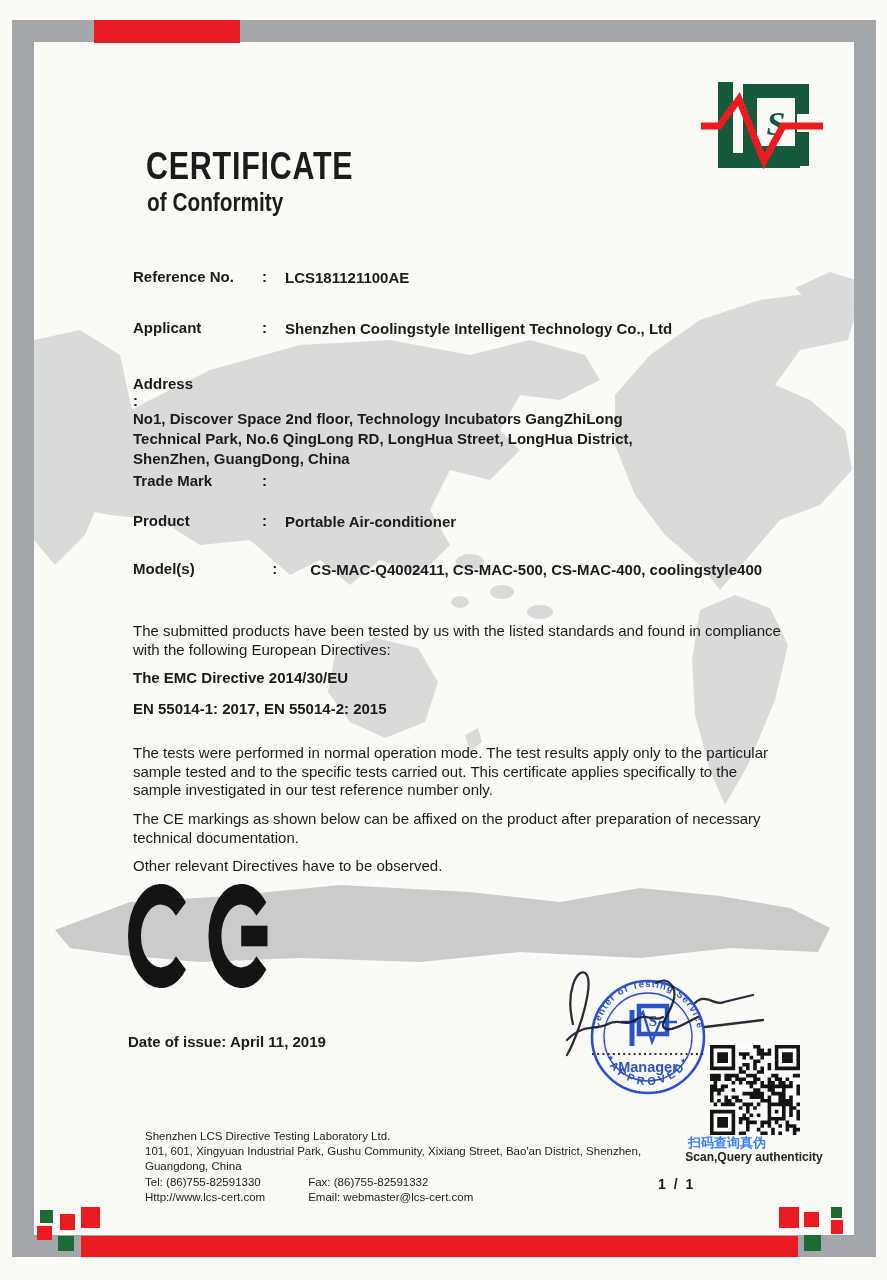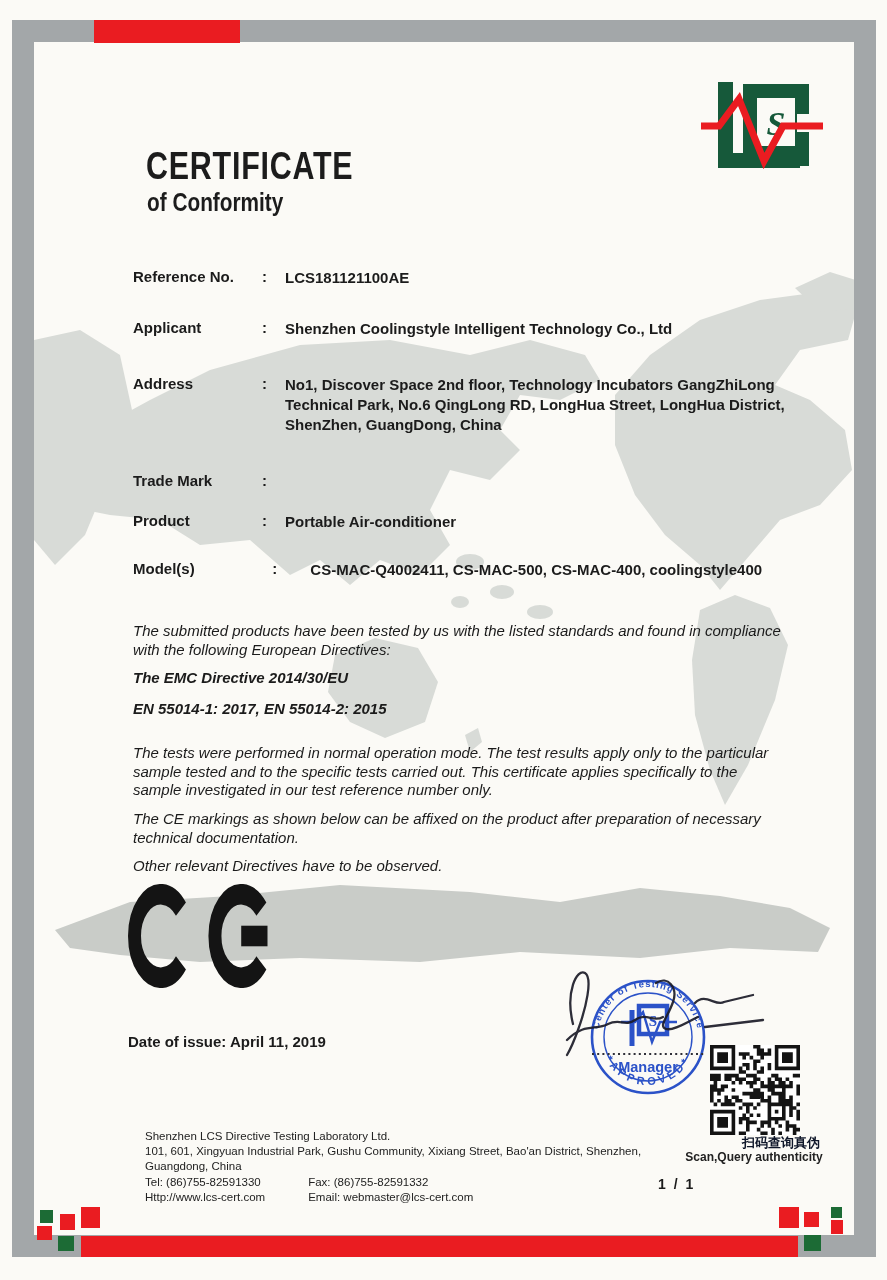--- a/index.html
+++ b/index.html
@@ -13,26 +13,26 @@
   .green{background:#1c6b35;z-index:3;}
   
   .map{position:absolute;left:0;top:0;z-index:1;clip-path:inset(42px 33px 45px 34px);}
   
   .title{left:146px;top:144px;font-size:39px;font-weight:bold;color:#1c1c1c;transform:scaleX(.78);transform-origin:left top;letter-spacing:1px;white-space:nowrap;z-index:4;}
   .subtitle{left:147px;top:187px;font-size:26px;font-weight:bold;color:#1c1c1c;transform:scaleX(.80);transform-origin:left top;white-space:nowrap;z-index:4;}
   .fieldrow{left:133px;width:660px;display:flex;align-items:flex-start;z-index:4;color:#1b1b1b;}
   .flabel{width:129px;font-size:15px;font-weight:bold;}
   .fcolon{width:23px;font-size:15px;font-weight:bold;}
   .fvalue{width:505px;font-size:15px;font-weight:bold;line-height:20px;}
-  .para{left:133px;width:648px;font-size:15px;line-height:18.5px;color:#1b1b1b;z-index:4;font-style:italic;}
+  .para{left:133px;width:648px;font-size:15px;line-height:18.5px;color:#1b1b1b;z-index:4;}
   .bold{font-weight:bold;}
   .footer{left:145px;top:1129px;width:540px;font-size:11.5px;line-height:15.2px;color:#222;z-index:4;}
   .fcol{display:inline-block;width:160px;}
   .pagenum{left:658px;top:1176px;font-size:14px;font-weight:bold;letter-spacing:2px;color:#1b1b1b;z-index:4;}
-  .qrzh{left:688px;top:1134px;width:132px;text-align:right;font-size:13px;font-weight:bold;color:#0f172a;z-index:4;}
+  .qrzh{left:688px;top:1134px;width:132px;text-align:left;font-size:13px;font-weight:bold;color:#3b82f6;z-index:4;}
   .qren{left:681px;top:1150px;width:146px;text-align:center;font-size:12px;font-weight:bold;color:#222;z-index:4;}
   .dateline{left:128px;top:1033px;font-size:15px;font-weight:bold;color:#1b1b1b;z-index:4;}
   svg{display:block;}
 </style>
 </head>
 <body>
 
 <div class="page">
 
   <svg class="map" width="887" height="1280" viewBox="0 0 887 1280">
@@ -91,21 +91,21 @@
   <div class="abs fieldrow" style="top:268px;">
     <div class="flabel">Reference No.</div>
     <div class="fcolon">:</div>
     <div class="fvalue">LCS181121100AE</div>
   </div>
   <div class="abs fieldrow" style="top:319px;">
     <div class="flabel">Applicant</div>
     <div class="fcolon">:</div>
     <div class="fvalue">Shenzhen Coolingstyle Intelligent Technology Co., Ltd</div>
   </div>
-  <div class="abs fieldrow" style="top:375px;">
+  <div class="abs fieldrow" style="top:375px;flex-direction:column;">
     <div class="flabel">Address</div>
     <div class="fcolon">:</div>
     <div class="fvalue">No1, Discover Space 2nd floor, Technology Incubators GangZhiLong Technical Park, No.6 QingLong RD, LongHua Street, LongHua District, ShenZhen, GuangDong, China</div>
   </div>
   <div class="abs fieldrow" style="top:472px;">
     <div class="flabel">Trade Mark</div>
     <div class="fcolon">:</div>
   </div>
   <div class="abs fieldrow" style="top:512px;">
     <div class="flabel">Product</div>

